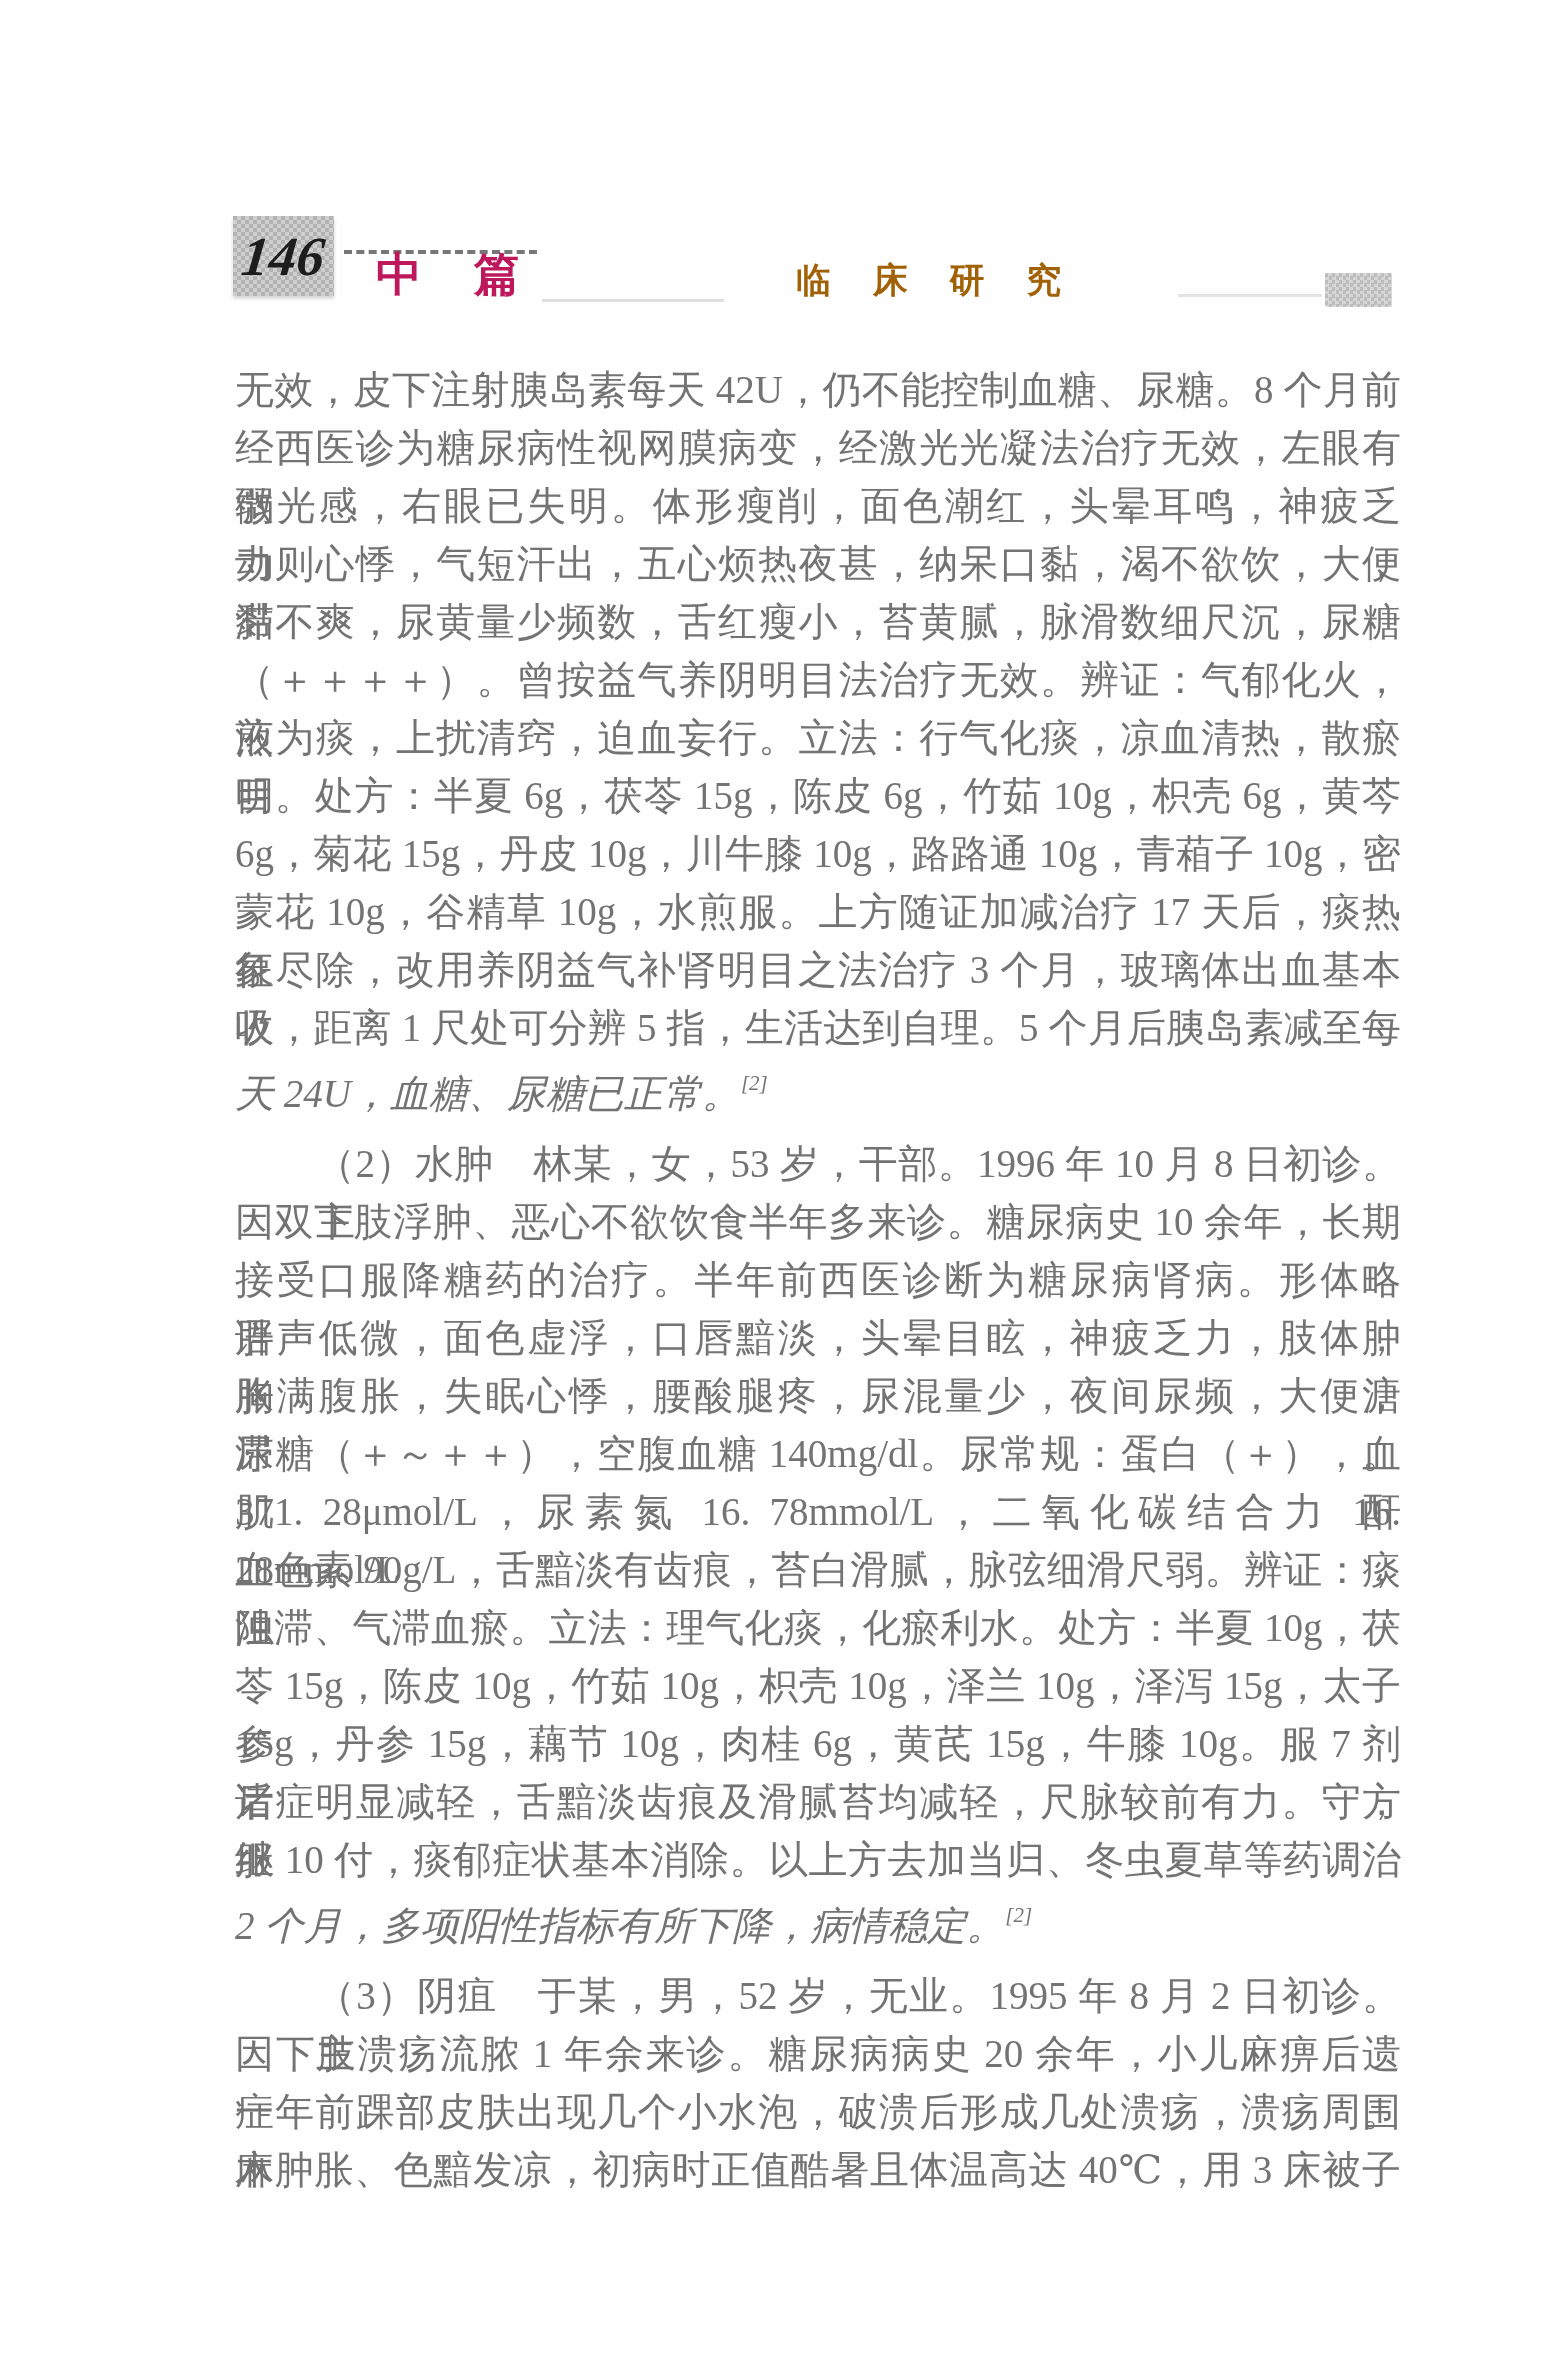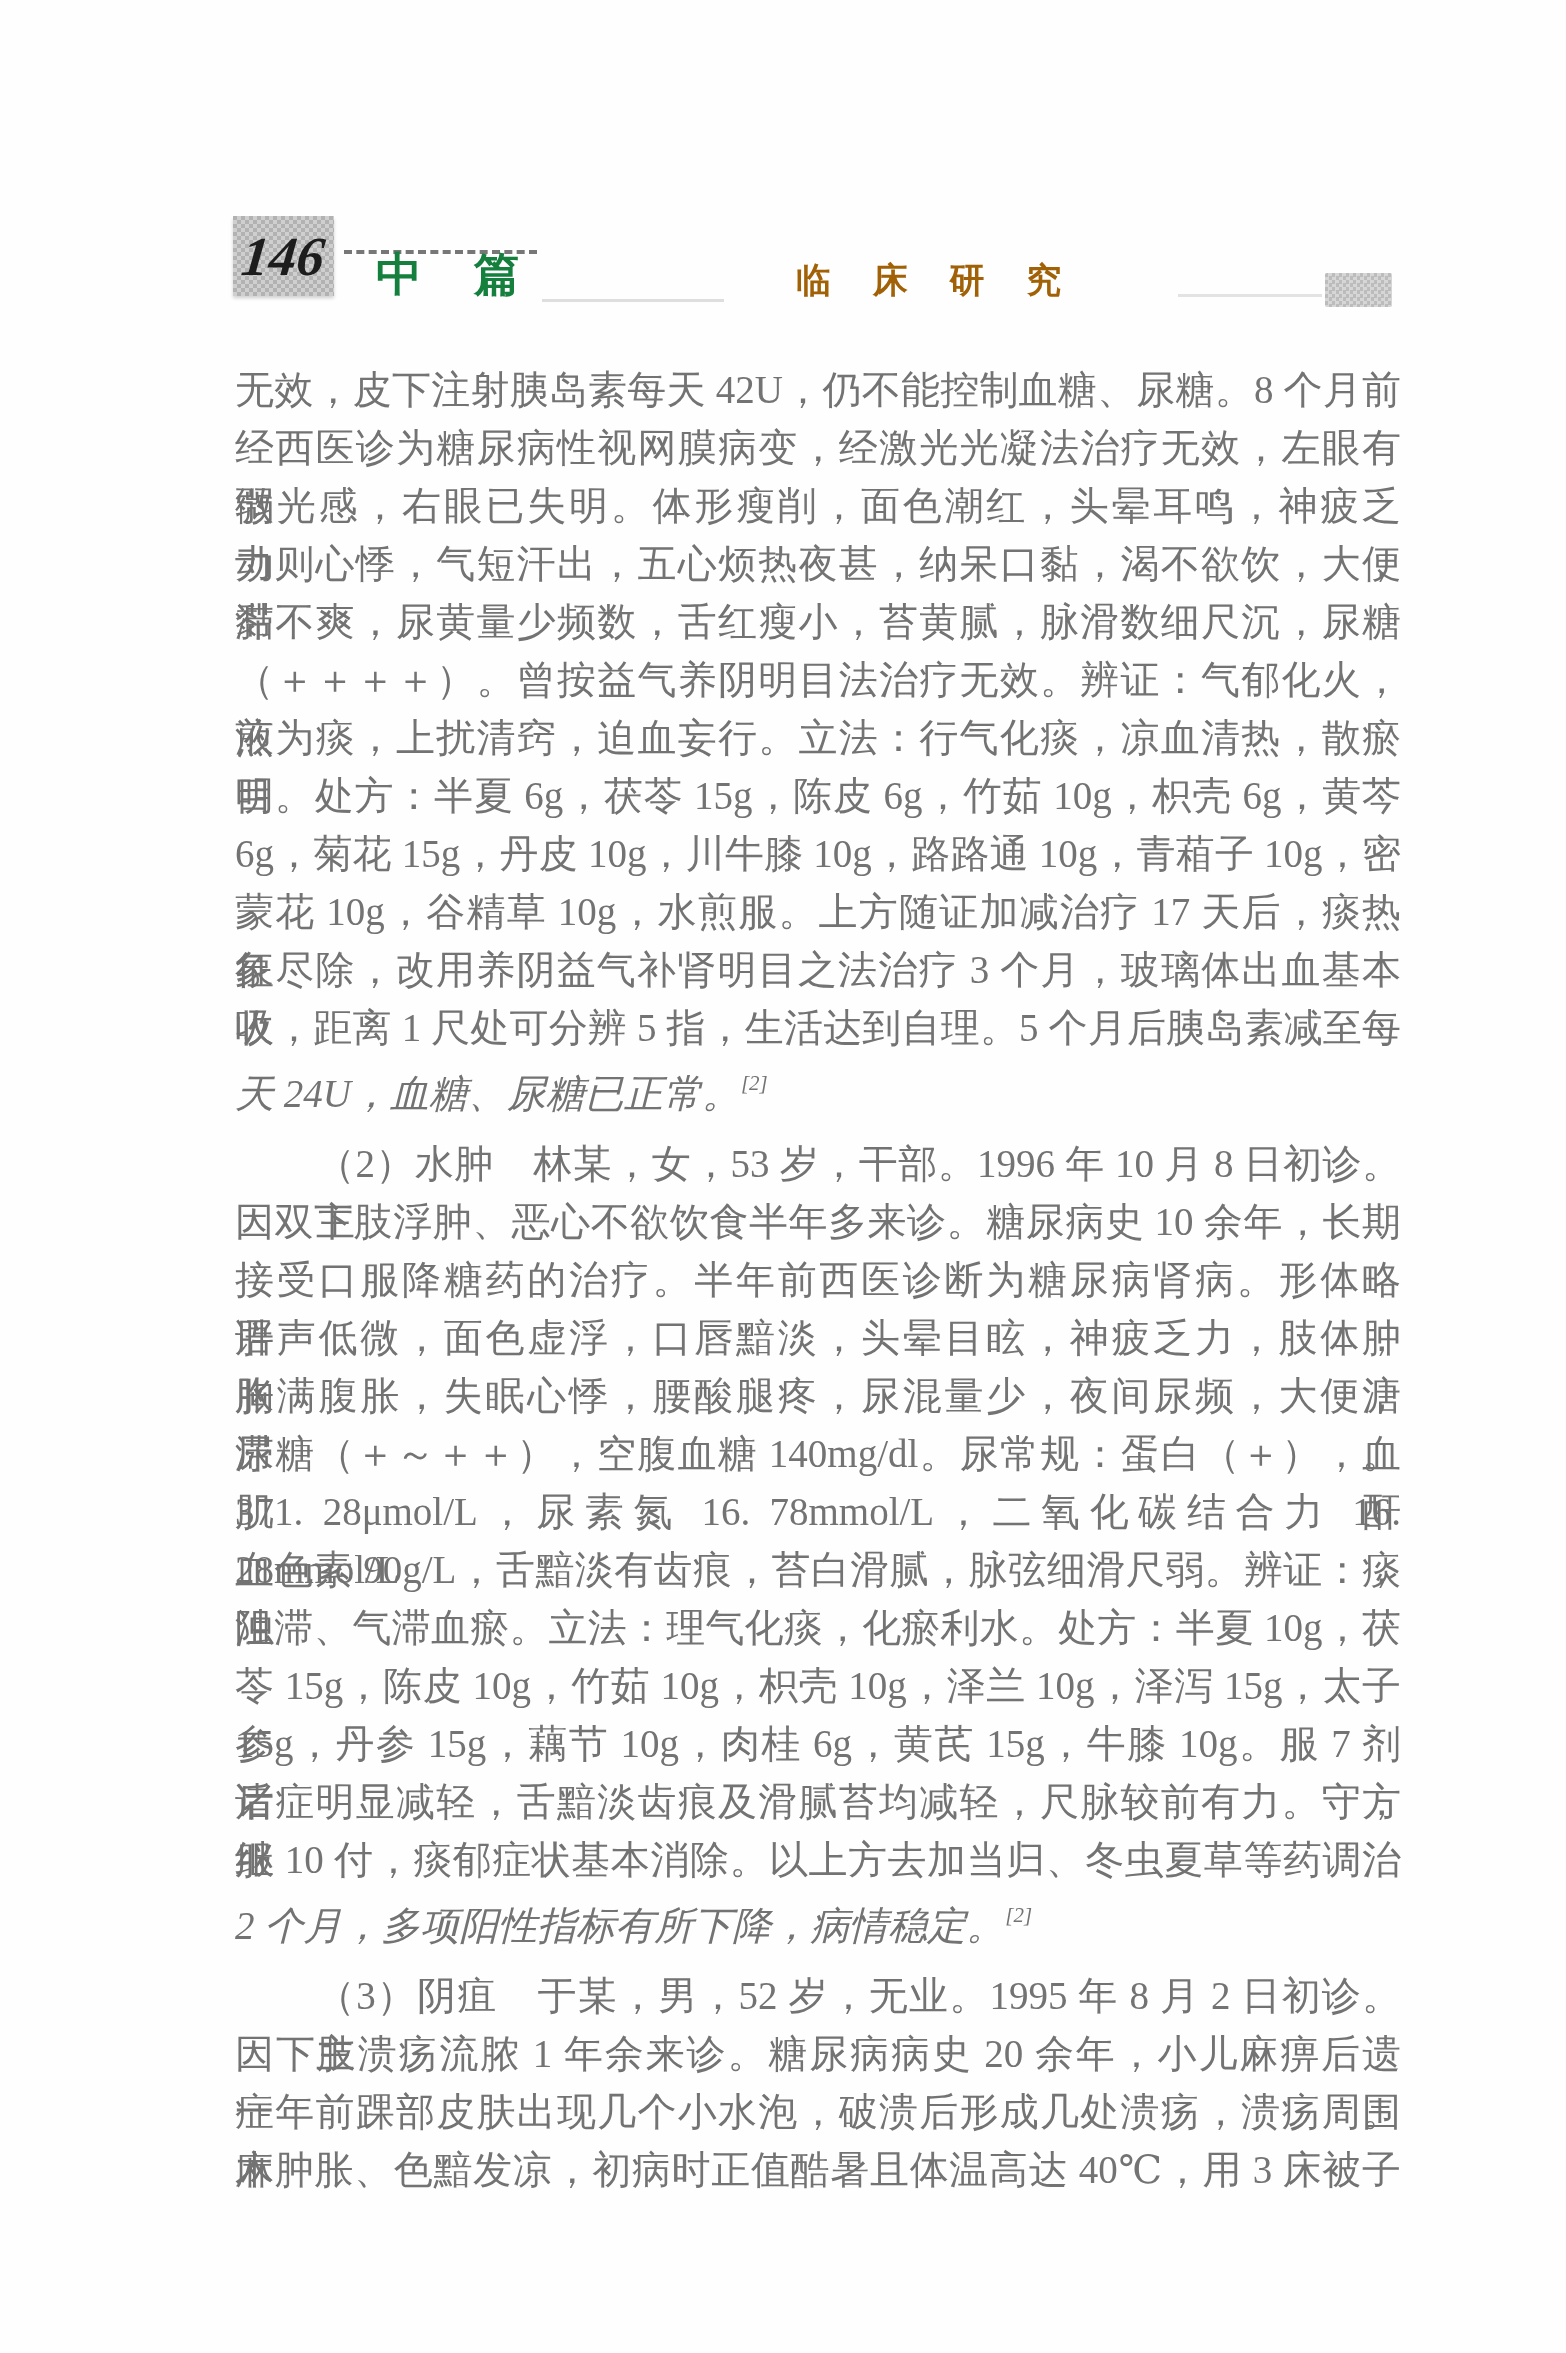--- a/index.html
+++ b/index.html
@@ -22,21 +22,21 @@
   }
   .pagenum-block .num {
     font-style:italic; font-weight:bold;
     font-size:55px; color:#1d1d1d;
     transform:skewX(-6deg);
   }
   .section-label {
     position:absolute; left:376px; top:244px;
     font-family:"Liberation Sans","DejaVu Sans",sans-serif;
     font-weight:bold; font-size:46px; letter-spacing:19.5px;
-    color:#15803d; white-space:nowrap;
+    color:#be185d; white-space:nowrap;
   }
   .running-title {
     position:absolute; left:796px; top:257px;
     font-family:"Liberation Sans","DejaVu Sans",sans-serif;
     font-weight:600; font-size:35px; letter-spacing:16px;
     color:#a16207; white-space:nowrap;
   }
   .dash-artifact-left {
     position:absolute; left:344px; top:250px; width:193px; height:0;
     border-top:4.4px dashed #4a4a4a; opacity:.75;

